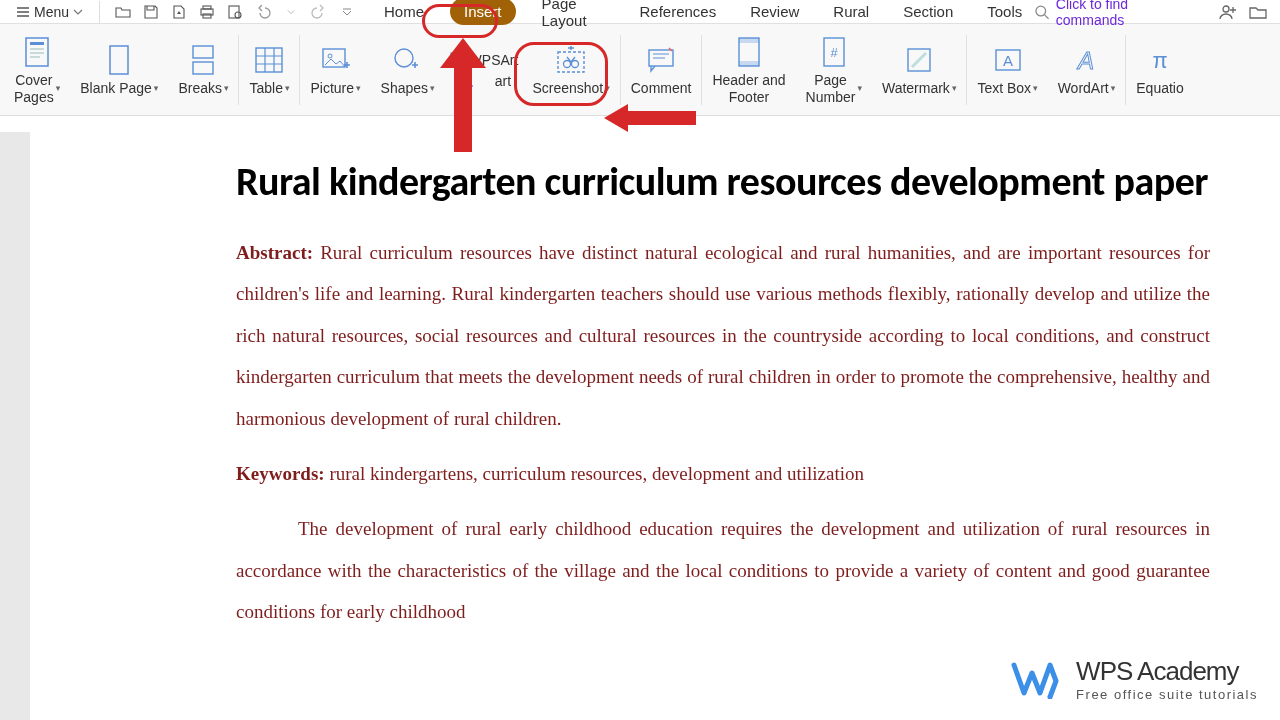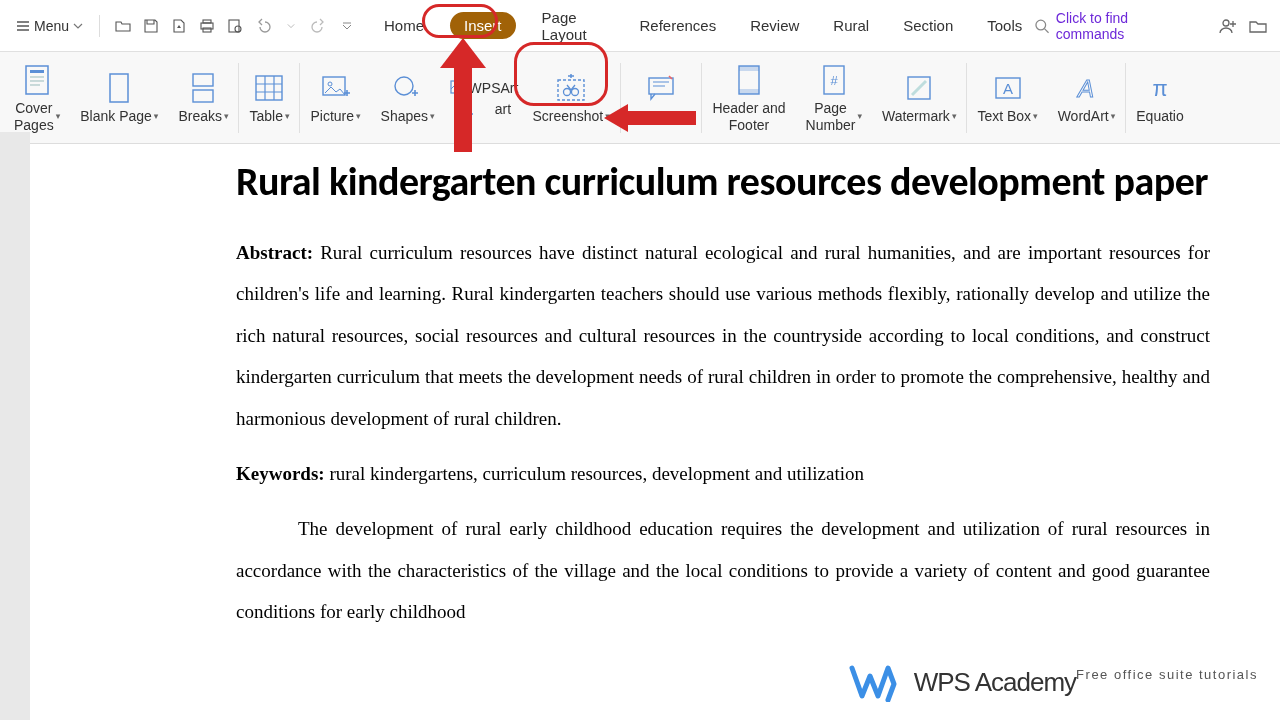--- a/index.html
+++ b/index.html
@@ -1,19 +1,19 @@
 <!DOCTYPE html>
 <html><head>
 <meta charset="utf-8">
 <style>
 * { margin: 0; padding: 0; box-sizing: border-box; }
 body { font-family: -apple-system, BlinkMacSystemFont, "Segoe UI", Arial, sans-serif; background: #fff; width: 1280px; height: 720px; overflow: hidden; position: relative; }
 
 
-.topbar { height: 52px; display: flex; align-items: center; background: #fff; border-bottom: 1px solid #e0e0e0; padding: 0 8px; gap: 4px; }
+.topbar { height: 24px; display: flex; align-items: center; background: #fff; border-bottom: 1px solid #e0e0e0; padding: 0 8px; gap: 4px; }
 .menu-btn { display: flex; align-items: center; gap: 4px; padding: 4px 8px; font-size: 14px; color: #333; cursor: pointer; }
 .qat { display: flex; gap: 10px; padding: 0 6px; align-items: center; }
 .qat-icon { width: 18px; height: 18px; display: flex; align-items: center; justify-content: center; color: #555; }
 .vdiv { width: 1px; height: 22px; background: #ddd; margin: 0 4px; }
 .tabs { display: flex; gap: 18px; margin-left: 10px; align-items: center; }
 .tab { font-size: 15px; color: #333; padding: 6px 8px; cursor: pointer; }
 .tab.active { background: #a16207; color: #fff; border-radius: 14px; padding: 5px 14px; }
 .search-box { margin-left: auto; display: flex; align-items: center; gap: 6px; color: #6d28d9; font-size: 14px; }
 .topright { display: flex; gap: 10px; padding: 0 4px 0 18px; align-items: center; }
 
@@ -22,42 +22,42 @@
 .ribbon-group { display: flex; flex-direction: column; align-items: center; justify-content: center; padding: 4px 10px; height: 100%; }
 .ribbon-icon { width: 36px; height: 36px; display: flex; align-items: center; justify-content: center; color: #5b8fd6; }
 .ribbon-label { font-size: 14px; color: #333; text-align: center; line-height: 1.2; margin-top: 2px; white-space: nowrap; display: flex; align-items: center; gap: 2px; }
 .dropdown-caret { font-size: 9px; color: #666; }
 .rvdiv { width: 1px; height: 70px; background: #e0e0e0; }
 
 
 .doc-area { position: absolute; left: 30px; top: 132px; right: 0; bottom: 0; background: #fff; margin-top: 24px; }
 .left-margin { position: absolute; left: 0; top: 132px; width: 30px; bottom: 0; background: #e8e8e8; }
 .doc-title { font-size: 40px; font-weight: 700; font-family: Calibri, Arial, sans-serif; color: #000; line-height: 1.3; padding: 0 70px 0 206px; letter-spacing: -0.5px; }
-.doc-body { font-size: 19px; color: #000000; font-family: Georgia, "Times New Roman", serif; line-height: 2.18; padding: 24px 70px 0 206px; text-align: justify; }
+.doc-body { font-size: 19px; color: #7f1d1d; font-family: Georgia, "Times New Roman", serif; line-height: 2.18; padding: 24px 70px 0 206px; text-align: justify; }
 .para { margin-bottom: 14px; }
 .para .lbl { font-weight: 700; }
 .para.indent { text-indent: 62px; }
 
 
 .red-ring { position: absolute; border: 3px solid #d62828; border-radius: 20px; pointer-events: none; }
 .ring-insert { left: 422px; top: 4px; width: 76px; height: 34px; }
 .ring-screenshot { left: 514px; top: 42px; width: 94px; height: 64px; }
 
 .arrow-up { position: absolute; left: 440px; top: 38px; width: 44px; height: 112px; pointer-events:none; }
 .arrow-up .shaft { position:absolute; left: 14px; top: 28px; width: 18px; height: 86px; background:#d62828; }
 .arrow-up .head { position:absolute; left: 0; top: 0; width: 0; height: 0; border-left: 23px solid transparent; border-right: 23px solid transparent; border-bottom: 30px solid #d62828; }
 
 .arrow-left { position: absolute; left: 604px; top: 104px; width: 92px; height: 28px; pointer-events:none; }
 .arrow-left .shaft { position:absolute; left: 24px; top: 7px; width: 68px; height: 14px; background:#d62828; }
 .arrow-left .head { position:absolute; left: 0; top: 0; width:0; height:0; border-top: 14px solid transparent; border-bottom: 14px solid transparent; border-right: 24px solid #d62828; }
 
 
 .watermark { position: absolute; right: 22px; bottom: 18px; display: flex; align-items: center; gap: 10px; }
 .wps-glyph { width: 56px; height: 40px; }
-.wps-text { display: flex; flex-direction: row; }
+.wps-text { display: flex; flex-direction: column; }
 .wps-main { font-size: 26px; font-weight: 400; color: #333; letter-spacing: -1px; }
 .wps-sub { font-size: 13px; color: #555; letter-spacing: 1.5px; }
 
 svg { display: block; }
 </style>
 </head>
 <body>
 
 <div class="topbar">
   <div class="menu-btn">

